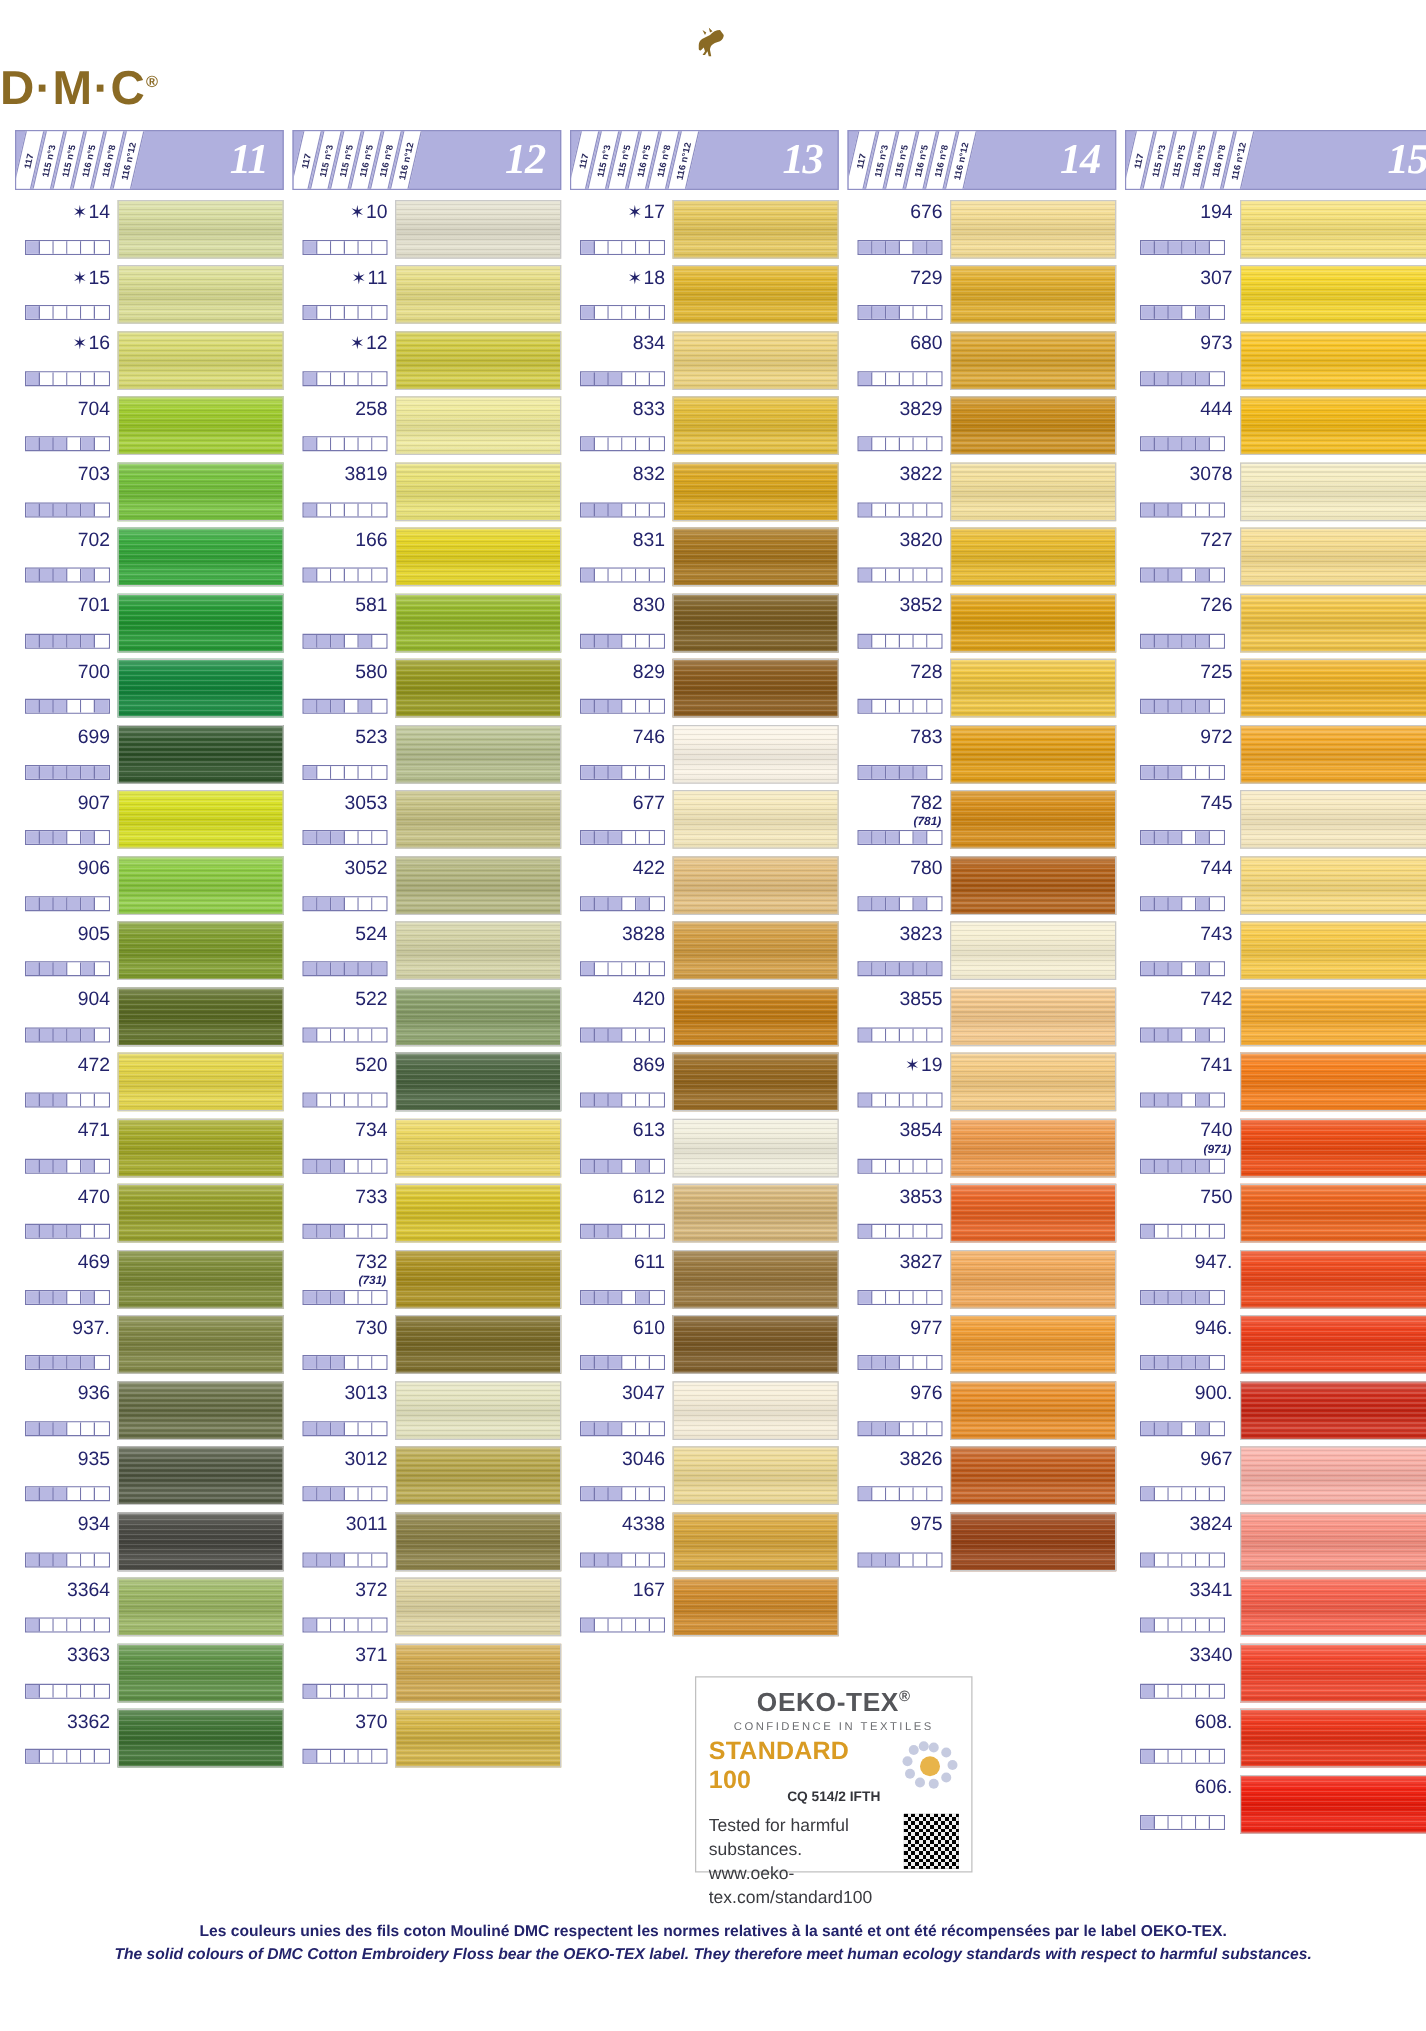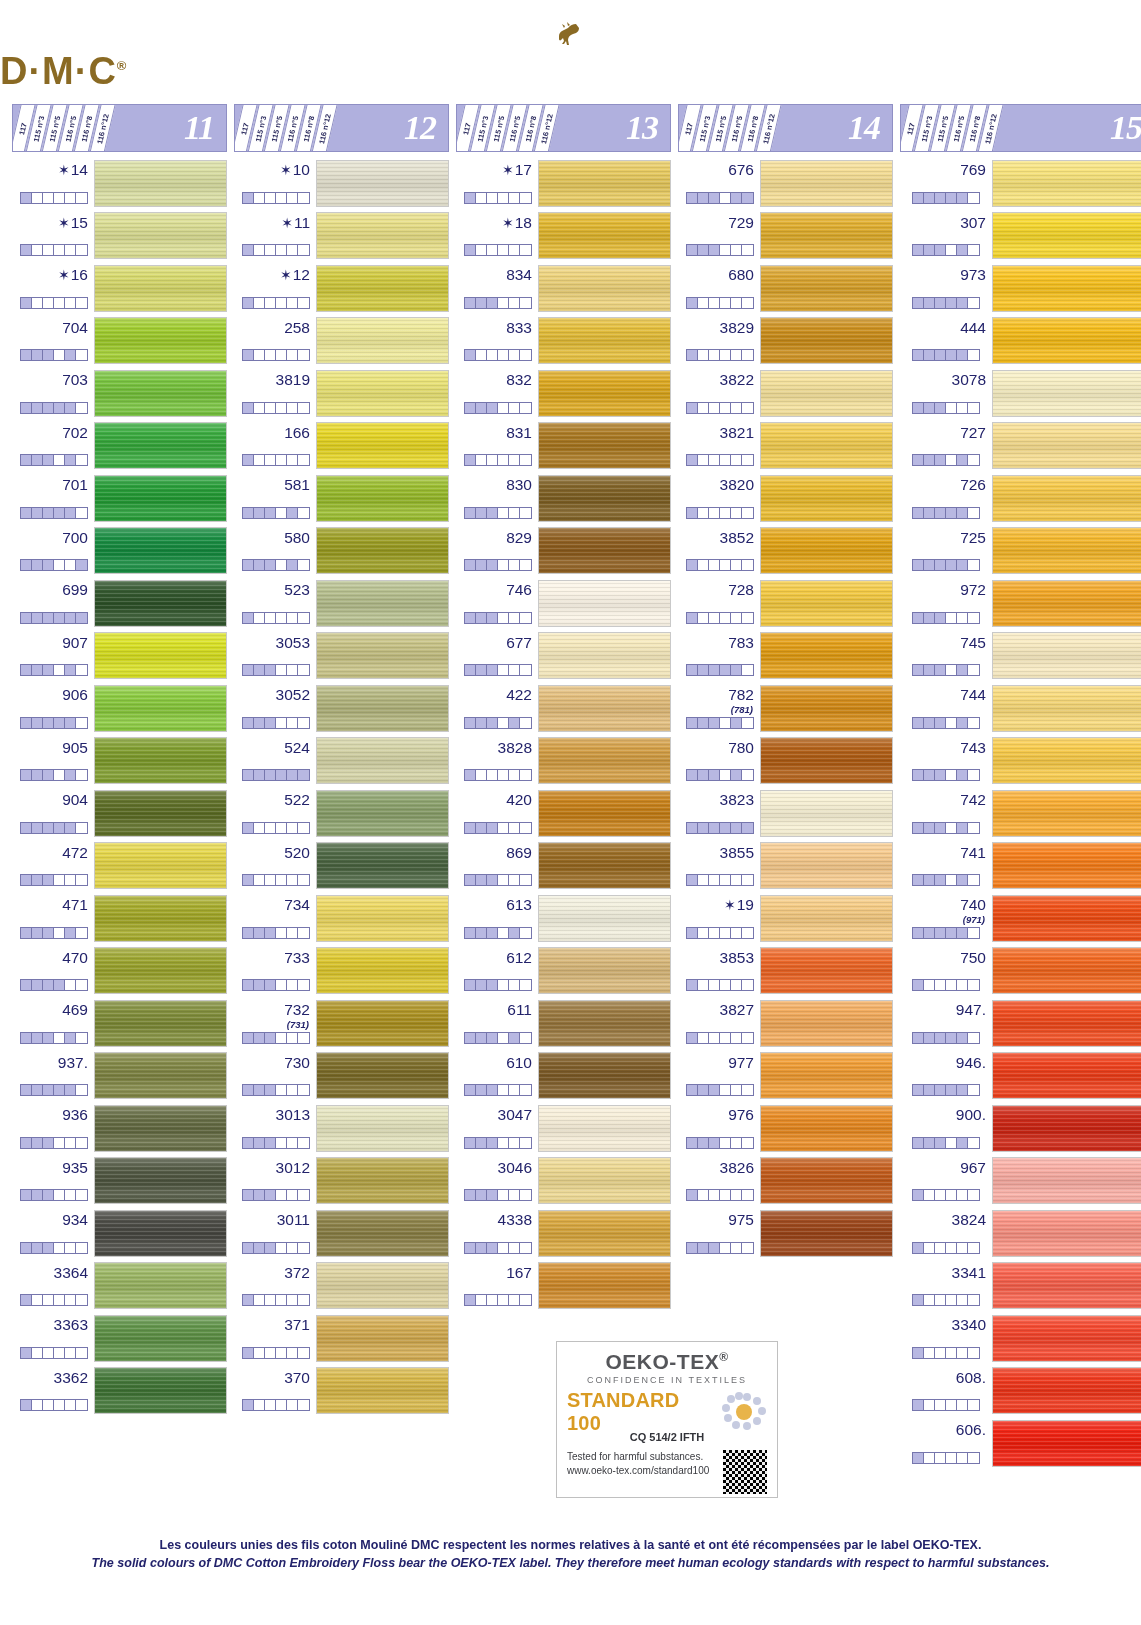--- a/index.html
+++ b/index.html
@@ -204,21 +204,21 @@
   }
   .oeko .flower b {
     position:absolute; width:8px;height:8px;border-radius:50%;
     background:#c6cbe0; display:block;
   }
   .oeko .t4 {
     font-size: 11px; font-weight: bold; color: #33343a;
     text-align: center; margin-top: -4px;
   }
   .oeko .bot { display:flex; margin-top: 7px; align-items:flex-start; }
-  .oeko .bot .txt { flex:1; font-size: 10px; color: #3a3b40; line-height: 1.35; }
+  .oeko .bot .txt { flex:1; font-size: 14px; color: #3a3b40; line-height: 1.35; }
   .oeko .qr {
     flex: 0 0 44px; width:44px; height:44px;
     background:
       repeating-linear-gradient(to right, #111 0 3px, #fff 3px 6px),
       repeating-linear-gradient(to bottom, #111 0 3px, #fff 3px 6px);
     background-blend-mode: difference;
   }
 
   
   .footer {
@@ -1621,37 +1621,20 @@
               <i class=""></i>
             </div>
           </div>
           <div class="swatch" style="background: rgb(244, 224, 154);">
             <div class="tex"></div>
             <div class="sheen"></div>
           </div>
         </div>
         <div class="row">
           <div class="row-left">
-            <div class="code"><span>3821</span></div>
-            <div class="avail">
-              <i class="on"></i>
-              <i class=""></i>
-              <i class=""></i>
-              <i class=""></i>
-              <i class=""></i>
-              <i class=""></i>
-            </div>
-          </div>
-          <div class="swatch" style="background: rgb(242, 204, 79);">
-            <div class="tex"></div>
-            <div class="sheen"></div>
-          </div>
-        </div>
-        <div class="row">
-          <div class="row-left">
             <div class="code"><span>3820</span></div>
             <div class="avail">
               <i class="on"></i>
               <i class=""></i>
               <i class=""></i>
               <i class=""></i>
               <i class=""></i>
               <i class=""></i>
             </div>
           </div>
@@ -1786,20 +1769,37 @@
             <div class="avail">
               <i class="on"></i>
               <i class=""></i>
               <i class=""></i>
               <i class=""></i>
               <i class=""></i>
               <i class=""></i>
             </div>
           </div>
           <div class="swatch" style="background: rgb(245, 202, 129);">
+            <div class="tex"></div>
+            <div class="sheen"></div>
+          </div>
+        </div>
+        <div class="row">
+          <div class="row-left">
+            <div class="code"><span>3854</span></div>
+            <div class="avail">
+              <i class="on"></i>
+              <i class=""></i>
+              <i class=""></i>
+              <i class=""></i>
+              <i class=""></i>
+              <i class=""></i>
+            </div>
+          </div>
+          <div class="swatch" style="background: rgb(239, 154, 74);">
             <div class="tex"></div>
             <div class="sheen"></div>
           </div>
         </div>
         <div class="row">
           <div class="row-left">
             <div class="code"><span>3853</span></div>
             <div class="avail">
               <i class="on"></i>
               <i class=""></i>
@@ -1921,21 +1921,21 @@
           </div>
           <div class="stripe" style="left: 80px;">
             <span>116 n°12</span>
           </div>
         </div>
         <div class="num">15</div>
       </div>
       <div class="rows">
         <div class="row">
           <div class="row-left">
-            <div class="code"><span>769</span></div>
+            <div class="code"><span>194</span></div>
             <div class="avail">
               <i class="on"></i>
               <i class="on"></i>
               <i class="on"></i>
               <i class="on"></i>
               <i class="on"></i>
               <i class=""></i>
             </div>
           </div>
           <div class="swatch" style="background: rgb(247, 226, 121);">

